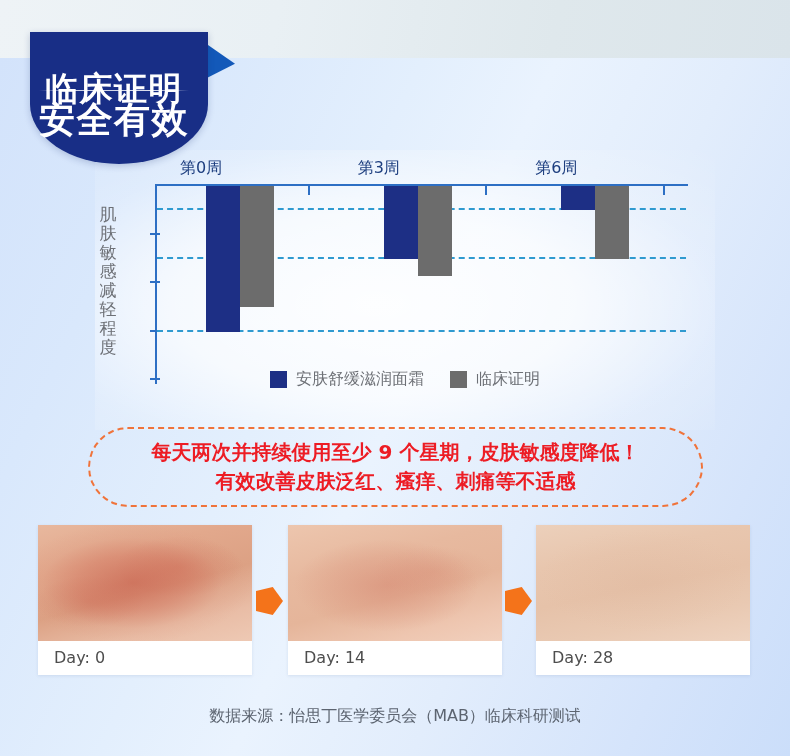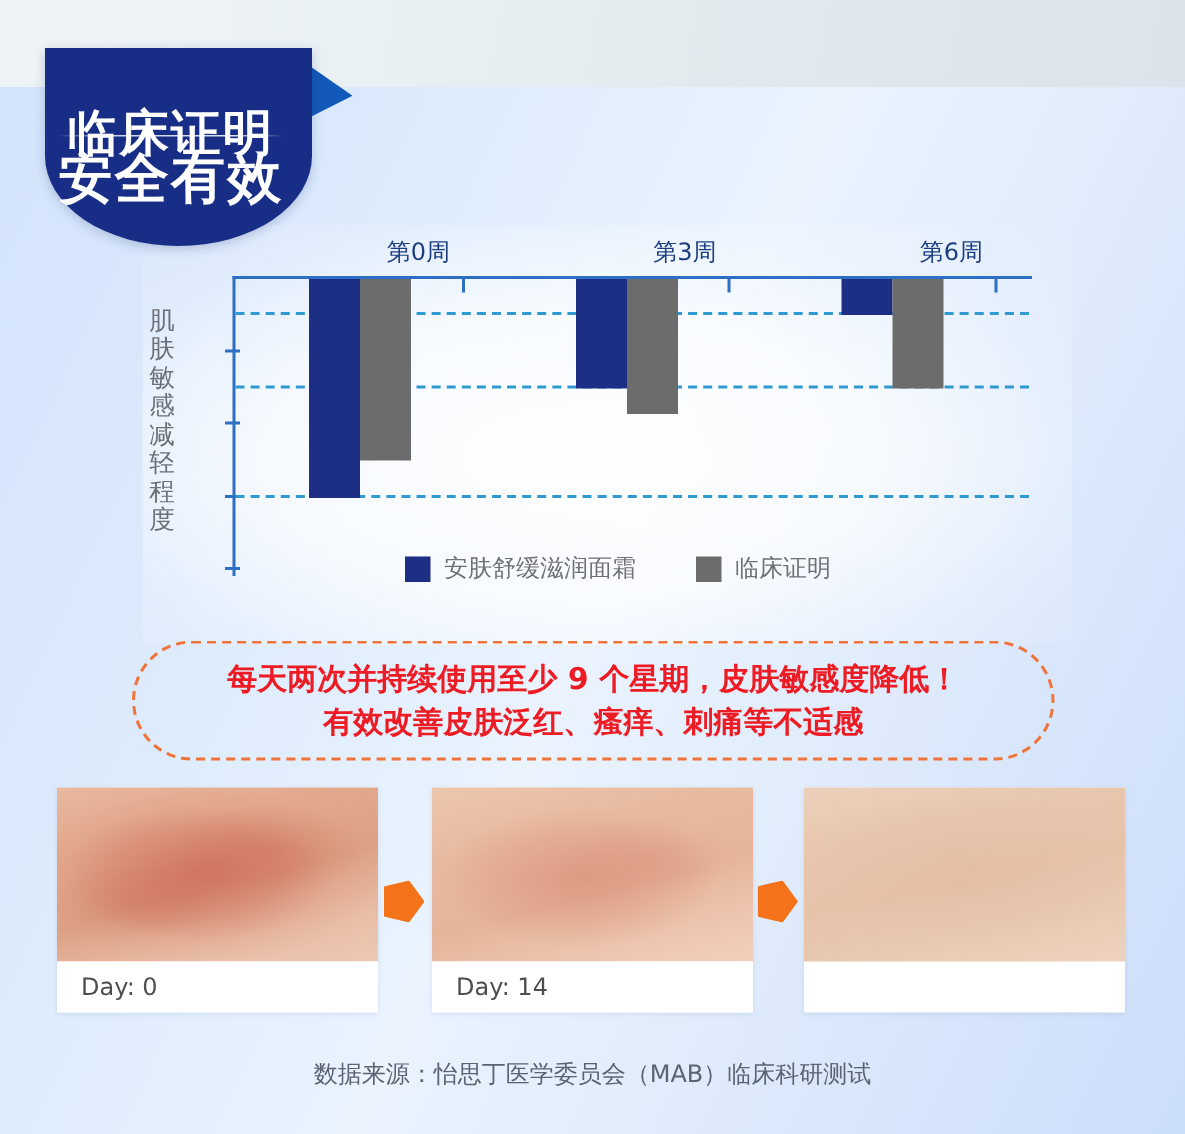--- a/index.html
+++ b/index.html
@@ -81,39 +81,39 @@
   #ylabels { position:absolute; left:98px; top:170px; width:45px; height:220px; }
   .gridline {
     position:absolute; left:157px; height:0;
     border-top:2px dashed #2f9ad0;
   }
   .xtick {
     position:absolute; top:186px; width:2px; height:9px; background:#2d6fc4;
   }
   .xcat {
     position:absolute; top:158px; color:#1d3e7f; font-size:16px;
-    text-align:right; width:120px;
+    text-align:left; width:120px;
     font-family:"DejaVu Sans","Liberation Sans",sans-serif;
   }
   .bar { position:absolute; top:186px; }
   .bar.a { background:#1d2f85; }
   .bar.b { background:#6c6c6c; }
 
   
   #ytitle {
     position:absolute; left:96px; top:205px; width:24px;
     color:#6d7076; font-size:17px; line-height:19px; text-align:center;
     font-family:"DejaVu Sans","Liberation Sans",sans-serif;
   }
   #ytitle span { display:block; }
 
   
   #legend {
     position:absolute; left:270px; top:368px; width:330px; height:22px;
-    display:flex; align-items:center; gap:40px;
+    display:flex; align-items:center; gap:26px;
   }
   .leg { display:flex; align-items:center; gap:9px; }
   .swatch { width:17px; height:17px; display:block; }
   .swatch.a { background:#1d2f85; }
   .swatch.b { background:#6c6c6c; }
   .leg-label {
     color:#6d7076; font-size:16px; white-space:nowrap;
     font-family:"DejaVu Sans","Liberation Sans",sans-serif;
   }
 
@@ -252,16 +252,17 @@
   <div class="arrow" id="arrow0"></div>
 
   <div class="card" id="card1">
     <div class="img skin1"></div>
     <div class="cap">Day: 14</div>
   </div>
   <div class="arrow" id="arrow1"></div>
 
   <div class="card" id="card2">
     <div class="img skin2"></div>
+    <div class="cap">Day: 28</div>
   </div>
 </div>
 
 <div id="footer">数据来源：怡思丁医学委员会（MAB）临床科研测试</div>
 
 </body></html>

